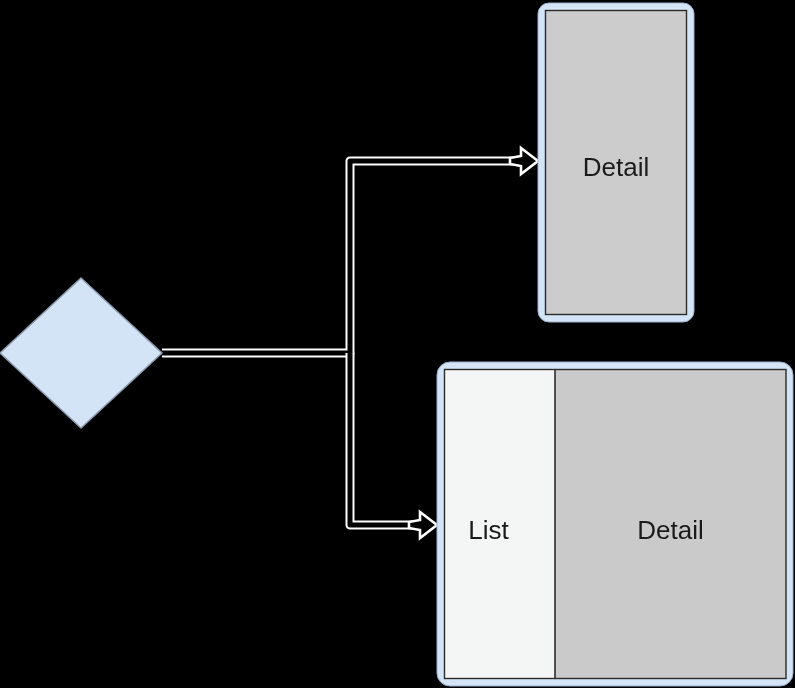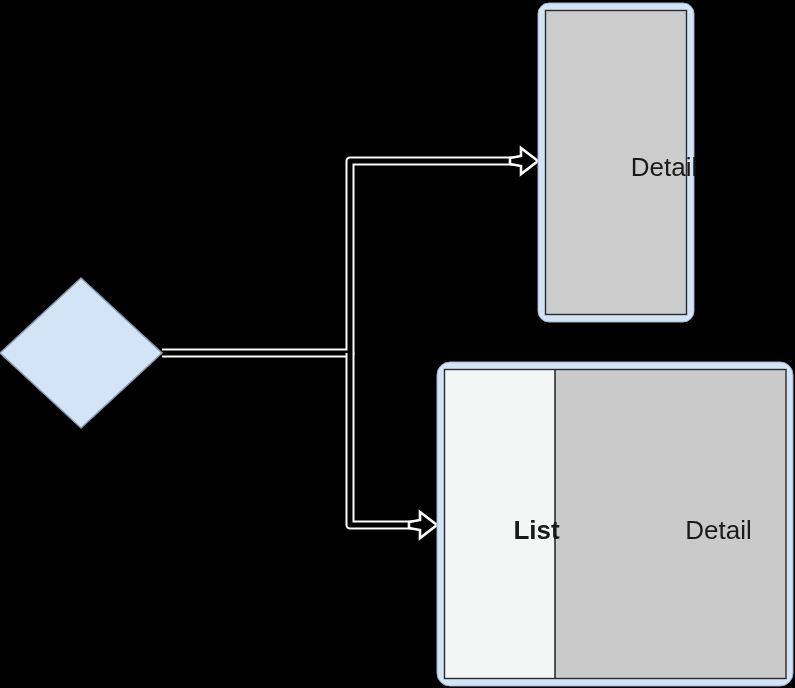--- a/index.html
+++ b/index.html
@@ -27,21 +27,20 @@
   }
   .node-label {
     position: absolute;
     color: #1a1a1a;
     font-family: "Liberation Sans", sans-serif;
     font-size: 26px;
     line-height: 31px;
     text-align: center;
     white-space: pre;
     pointer-events: none;
-    padding-left: 48px;
   }
   .diamond-label {
     font-size: 25px;
     line-height: 31px;
   }
 </style>
 </head>
 <body>
 
 <div id="canvas">
@@ -78,17 +77,17 @@
       <rect x="444.5" y="369.5" width="110.5" height="309" fill="#f4f5f5"></rect>
       <rect x="555" y="369.5" width="231" height="309" fill="#cacaca"></rect>
       <rect x="444.5" y="369.5" width="341.5" height="309" fill="none" stroke="#2b2b2b" stroke-width="1.4"></rect>
       <line x1="555" y1="369.5" x2="555" y2="678.5" stroke="#2b2b2b" stroke-width="1.6"></line>
     </g>
   </svg>
 
 
   <div class="node-label" style="left:545px; top:152px; width:142px;">Detail</div>
 
-  <div class="node-label" style="left:445px; top:515px; width:87px;font-weight:bold;">List</div>
+  <div class="node-label" style="left:445px; top:515px; width:87px;">List</div>
 
   <div class="node-label" style="left:555px; top:515px; width:231px;">Detail</div>
 
 </div>
 
 </body></html>

